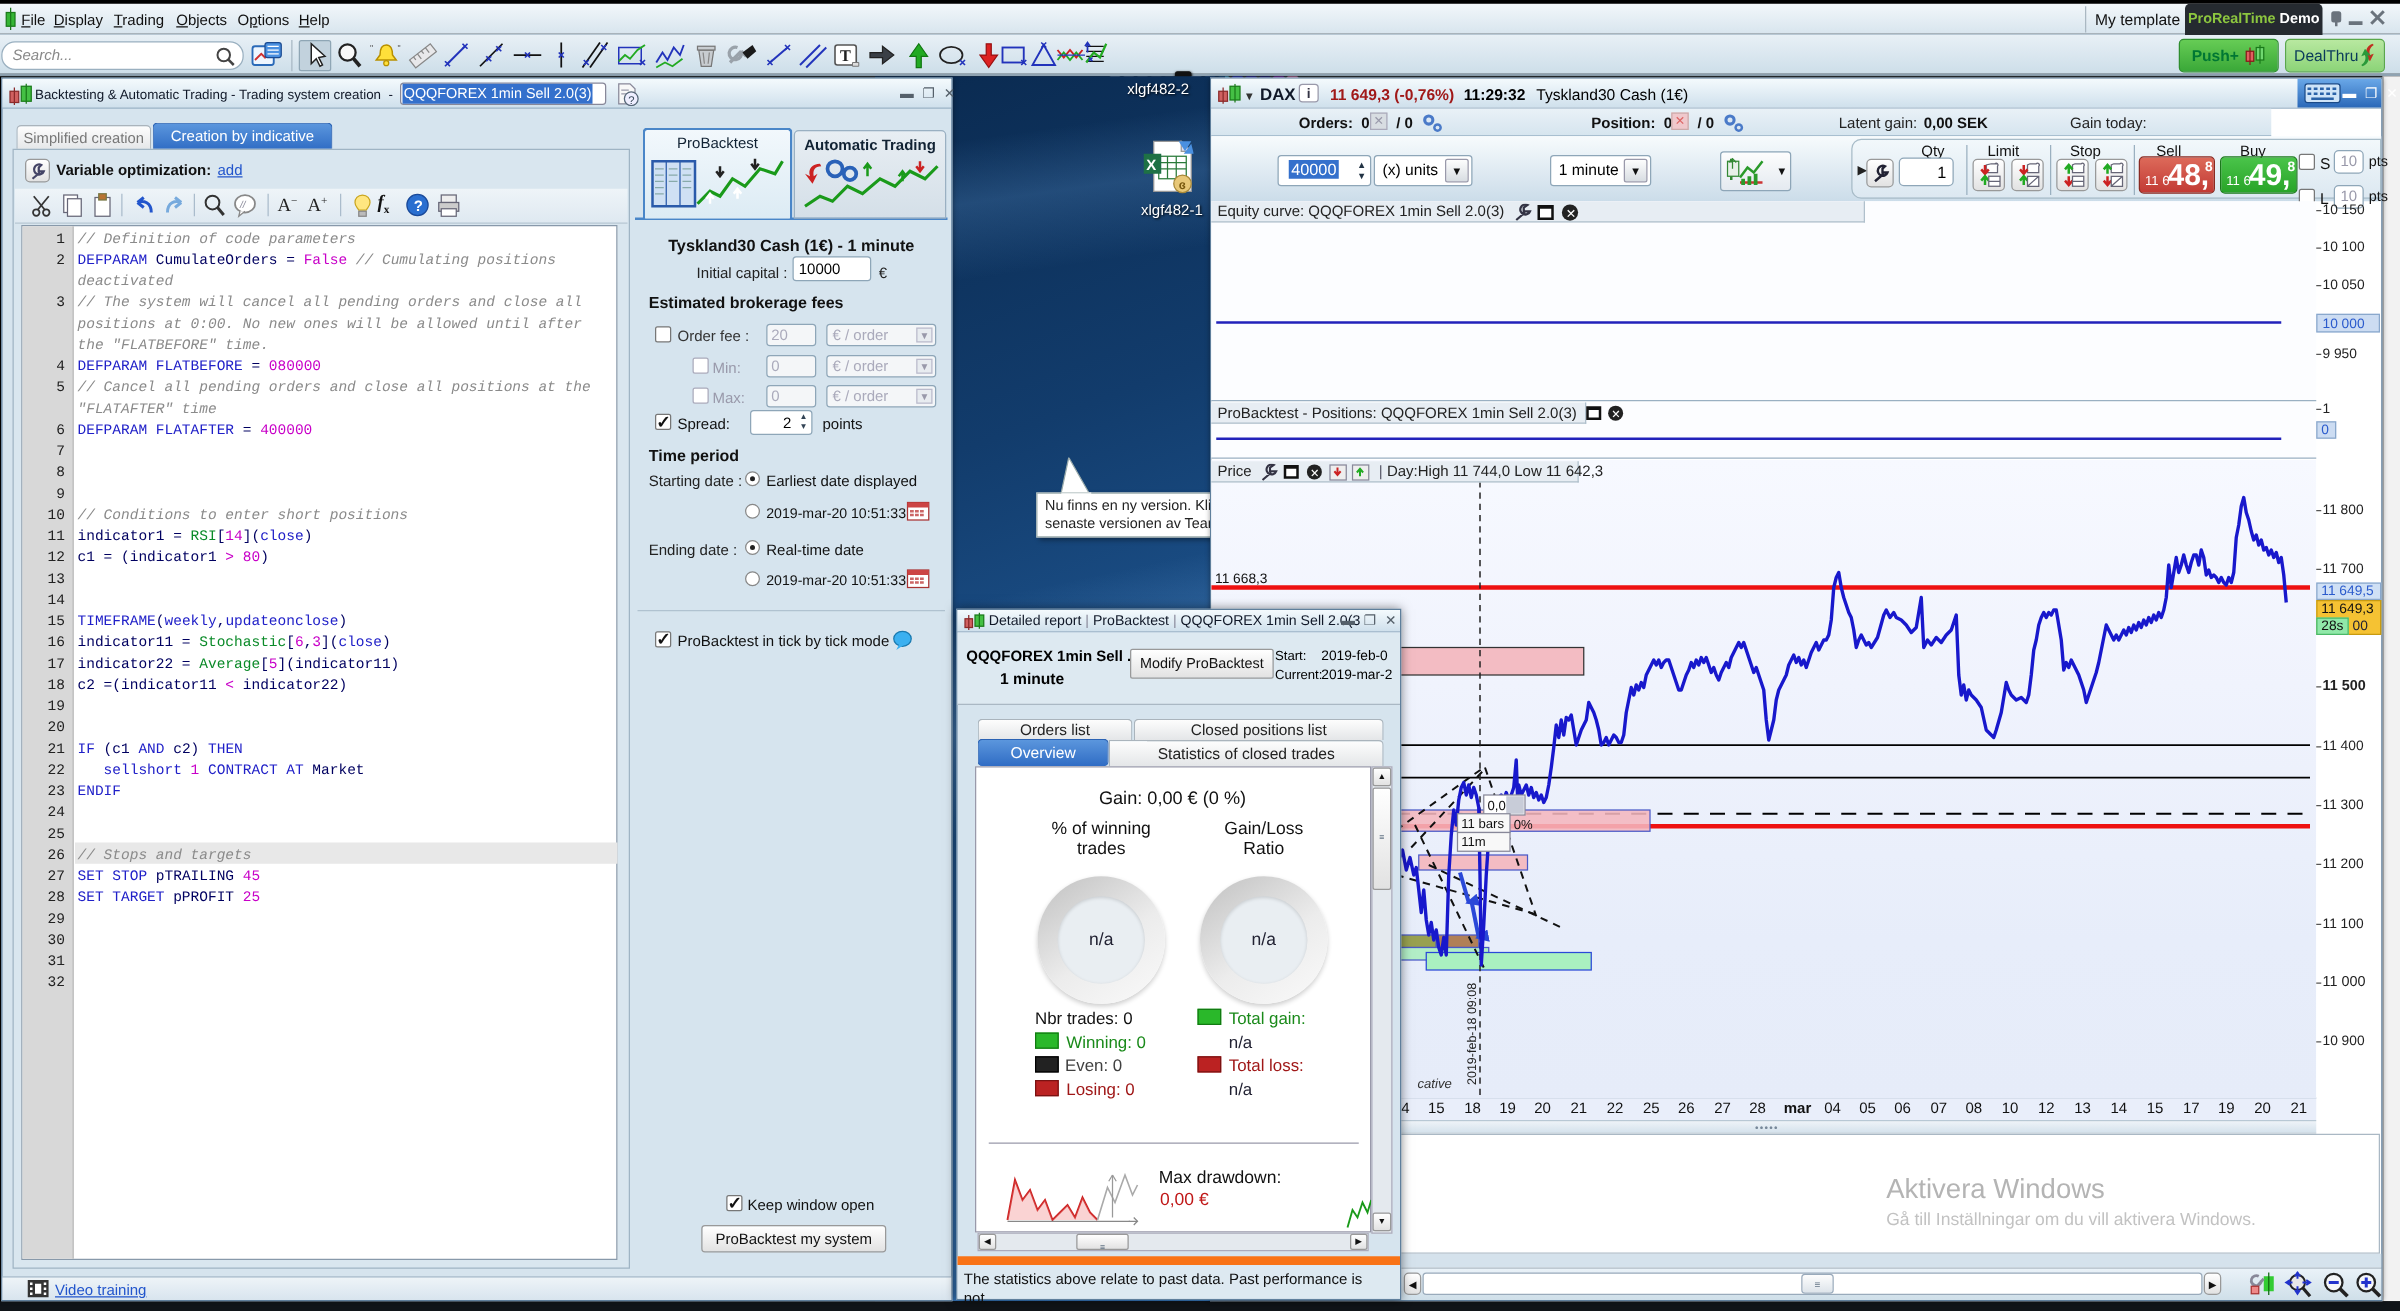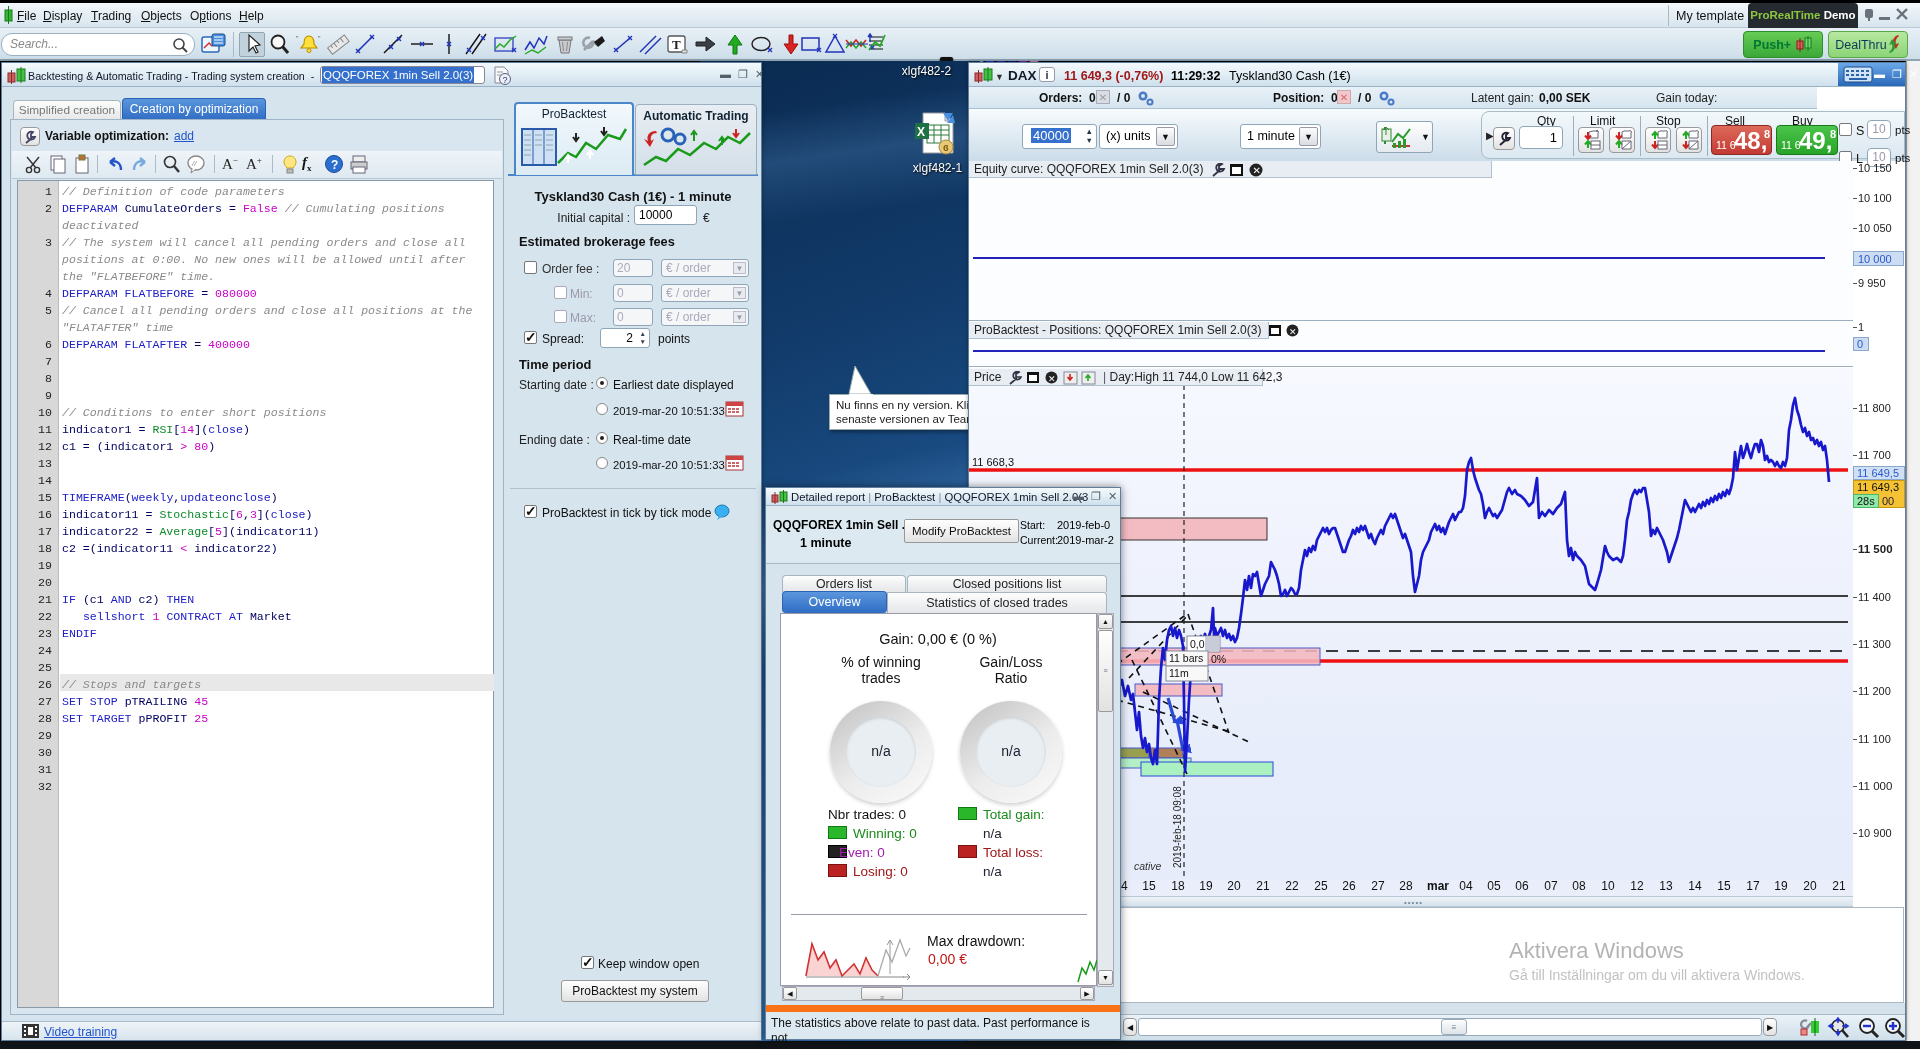--- a/index.html
+++ b/index.html
@@ -285,21 +285,21 @@
           <path d="M4,2 L13,2 L17,6 L17,18 L4,18 Z" fill="#f8f8f8" stroke="#889"></path>
           <line x1="6" y1="7" x2="12" y2="7" stroke="#99a"></line>
           <line x1="6" y1="10" x2="14" y2="10" stroke="#99a"></line>
           <circle cx="14" cy="14" r="5.5" fill="#eef" stroke="#567" stroke-width="1"></circle>
           <text x="11.5" y="18" font-size="9" fill="#345">?</text>
         </svg>
   <div class="wbtns" style="left:718px;font-size:11px;letter-spacing:2px">▬&nbsp;❐&nbsp;✕</div>
  </div>
 
  <div class="tab" style="left:11px;top:37px;width:108px;height:20px;line-height:19px;font-size:11.8px">Simplified creation</div>
- <div class="tab tabact" style="left:120px;top:35px;width:144px;height:22px;line-height:21px;font-size:12px">Creation by optimization</div>
+ <div class="tab tabact" style="left:120px;top:35px;width:144px;height:22px;line-height:21px;font-size:12px">Creation by indicative</div>
 
  <div class="abs" style="left:8px;top:56px;width:494px;height:896px;background:#d9e6ef;border:1px solid #9fb4c4"></div>
 
  <div class="abs btn" style="left:18px;top:64px;width:20px;height:19px"><svg width="14" height="14" style="margin-top:2px">
           <path d="M10,2 a4,4 0 1,0 2,5 L8,7 L8,4 Z M9,8 L3,13" stroke="#446" stroke-width="1.8" fill="none"></path>
         </svg></div>
  <div class="abs" style="left:43px;top:66px;font-size:12px;color:#111"><b>Variable optimization:</b></div>
  <div class="abs" style="left:172px;top:66px;font-size:12px;color:#2255cc;text-decoration:underline">add</div>
 
  <div class="abs" style="left:10px;top:88px;width:490px;height:28px;background:linear-gradient(#eef4f8,#dfe9f1);border-bottom:1px solid #b8c8d4"></div>
@@ -907,21 +907,21 @@
  <div class="abs" style="left:60px;top:166px;width:110px;text-align:center;font-size:14px;color:#111">% of winning trades</div>
  <div class="abs" style="left:205px;top:166px;width:80px;text-align:center;font-size:14px;color:#111">Gain/Loss Ratio</div>
  <div class="abs" style="left:64px;top:213px;width:102px;height:102px;border-radius:50%;background:linear-gradient(145deg,#c0c0c0,#ececec 55%,#fafafa);box-shadow:0 2px 4px rgba(0,0,0,.2)"></div>
  <div class="abs" style="left:80px;top:229px;width:70px;height:70px;border-radius:50%;background:#e9eef2;box-shadow:inset 0 1px 3px rgba(0,0,0,.15);text-align:center;font-size:14px;color:#223;line-height:68px">n/a</div>
  <div class="abs" style="left:194px;top:213px;width:102px;height:102px;border-radius:50%;background:linear-gradient(145deg,#c0c0c0,#ececec 55%,#fafafa);box-shadow:0 2px 4px rgba(0,0,0,.2)"></div>
  <div class="abs" style="left:210px;top:229px;width:70px;height:70px;border-radius:50%;background:#e9eef2;box-shadow:inset 0 1px 3px rgba(0,0,0,.15);text-align:center;font-size:14px;color:#223;line-height:68px">n/a</div>
  <div class="abs" style="left:62px;top:319px;font-size:13.5px;color:#111">Nbr trades: 0</div>
  <div class="abs" style="left:62px;top:338px;width:19px;height:13px;background:#2ab82a;border:1px solid #127a12"></div>
  <div class="abs" style="left:87px;top:338px;font-size:13.5px;color:#1a8a1a">Winning: 0</div>
  <div class="abs" style="left:62px;top:357px;width:19px;height:13px;background:#222;border:1px solid #000"></div>
- <div class="abs" style="left:73px;top:357px;font-size:13.5px;color:#a21caf">Even: 0</div>
+ <div class="abs" style="left:86px;top:357px;font-size:13.5px;color:#404040">Even: 0</div>
  <div class="abs" style="left:62px;top:376px;width:19px;height:13px;background:#bb2222;border:1px solid #7a1212"></div>
  <div class="abs" style="left:87px;top:376px;font-size:13.5px;color:#a01818">Losing: 0</div>
  <div class="abs" style="left:192px;top:319px;width:19px;height:13px;background:#2ab82a;border:1px solid #127a12"></div>
  <div class="abs" style="left:217px;top:319px;font-size:13.5px;color:#1a8a1a">Total gain:</div>
  <div class="abs" style="left:217px;top:338px;font-size:13.5px;color:#223">n/a</div>
  <div class="abs" style="left:192px;top:357px;width:19px;height:13px;background:#bb2222;border:1px solid #7a1212"></div>
  <div class="abs" style="left:217px;top:357px;font-size:13.5px;color:#a01818">Total loss:</div>
  <div class="abs" style="left:217px;top:376px;font-size:13.5px;color:#223">n/a</div>
  <div class="abs" style="left:25px;top:426px;width:296px;height:1px;background:#99a"></div>
  <svg class="abs" style="left:38px;top:442px" width="108" height="52">

